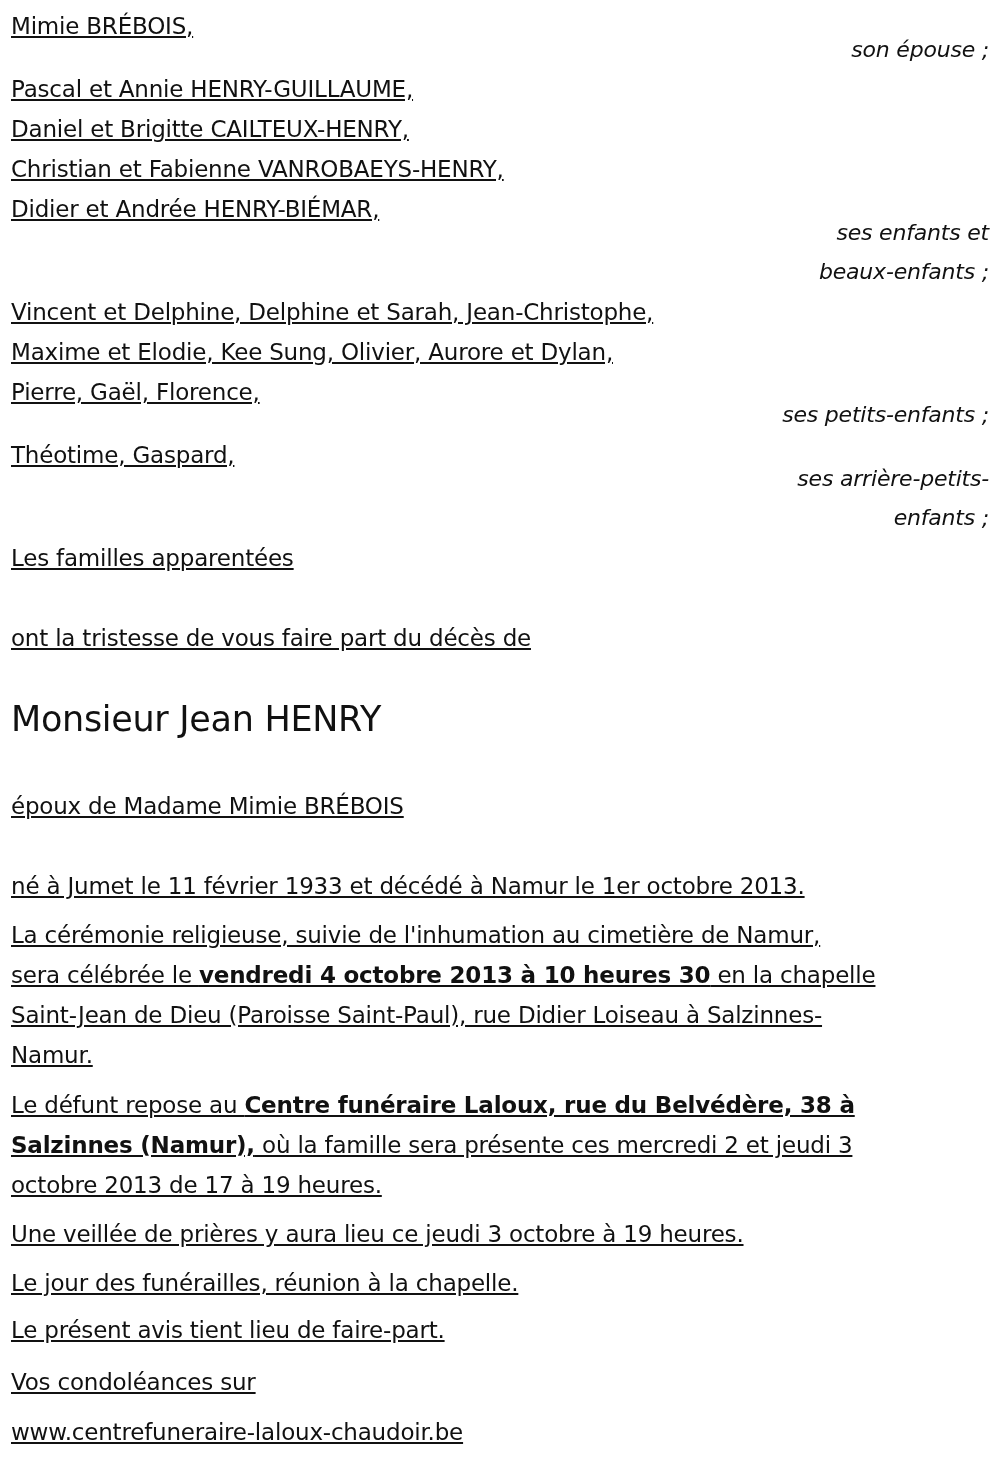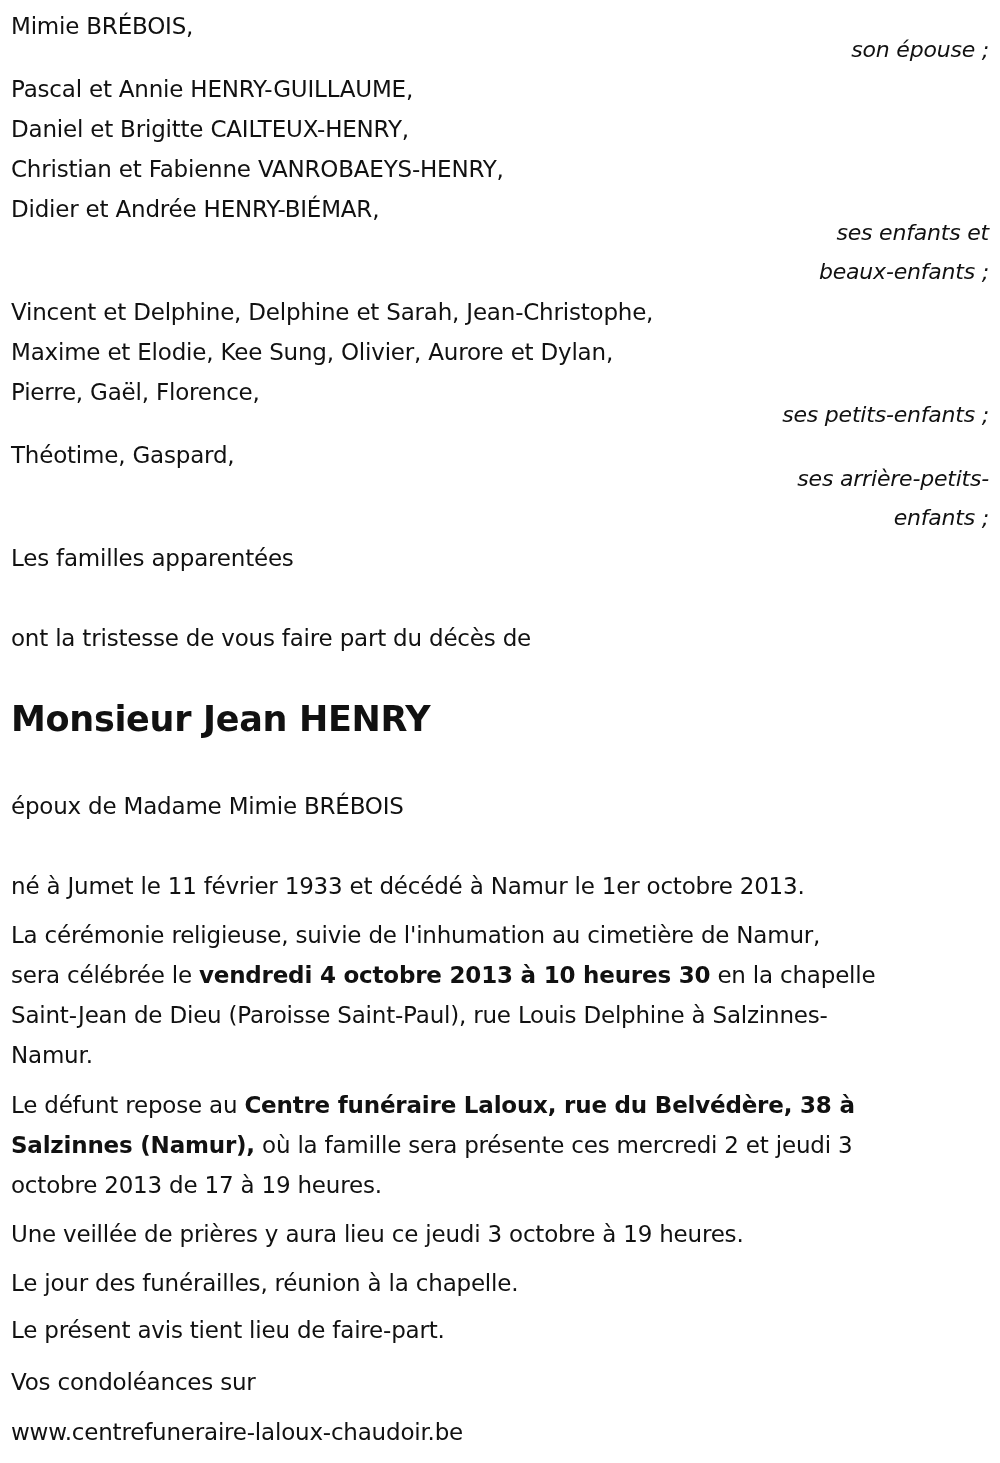--- a/index.html
+++ b/index.html
@@ -15,37 +15,38 @@
       font-family: "DejaVu Sans", sans-serif;
       color: #111111;
     }
     .ln {
       position: absolute;
       left: 11px;
       font-size: 23px;
       line-height: 28px;
       white-space: nowrap;
       letter-spacing: -0.2px;
+      text-decoration: underline;
     }
     .rt {
       position: absolute;
       right: 11px;
       font-size: 22px;
       line-height: 28px;
       font-style: italic;
       white-space: nowrap;
       text-align: center;
       letter-spacing: -0.2px;
     }
     .title {
       position: absolute;
       left: 11px;
       font-size: 35px;
       line-height: 40px;
-      font-weight: bold;
+      font-weight: normal;
       white-space: nowrap;
       letter-spacing: -0.3px;
     }
     b { font-weight: bold; }
   </style>
 </head>
 <body>
 
 <div>
 
@@ -72,21 +73,21 @@
 
   <div class="ln" style="top:624px">ont la tristesse de vous faire part du décès de</div>
   <div class="title" style="top:699px">Monsieur Jean HENRY</div>
   <div class="ln" style="top:792px">époux de Madame Mimie BRÉBOIS</div>
   <div class="ln" style="top:872px">né à Jumet le 11 février 1933 et décédé à Namur le 1er octobre 2013.</div>
 
   <div class="ln" style="top:921px">La cérémonie religieuse, suivie de l'inhumation au cimetière de Namur,</div>
   <div class="ln" style="top:961px">
     <span>sera célébrée le </span><b>vendredi 4 octobre 2013 à 10 heures 30</b><span> en la chapelle</span>
   </div>
-  <div class="ln" style="top:1001px">Saint-Jean de Dieu (Paroisse Saint-Paul), rue Louis Delphine à Salzinnes-</div>
+  <div class="ln" style="top:1001px">Saint-Jean de Dieu (Paroisse Saint-Paul), rue Didier Loiseau à Salzinnes-</div>
   <div class="ln" style="top:1041px">Namur.</div>
 
   <div class="ln" style="top:1091px">
     <span>Le défunt repose au </span><b>Centre funéraire Laloux, rue du Belvédère, 38 à</b>
   </div>
   <div class="ln" style="top:1131px">
     <b>Salzinnes (Namur),</b><span> où la famille sera présente ces mercredi 2 et jeudi 3</span>
   </div>
   <div class="ln" style="top:1171px">octobre 2013 de 17 à 19 heures.</div>
 

